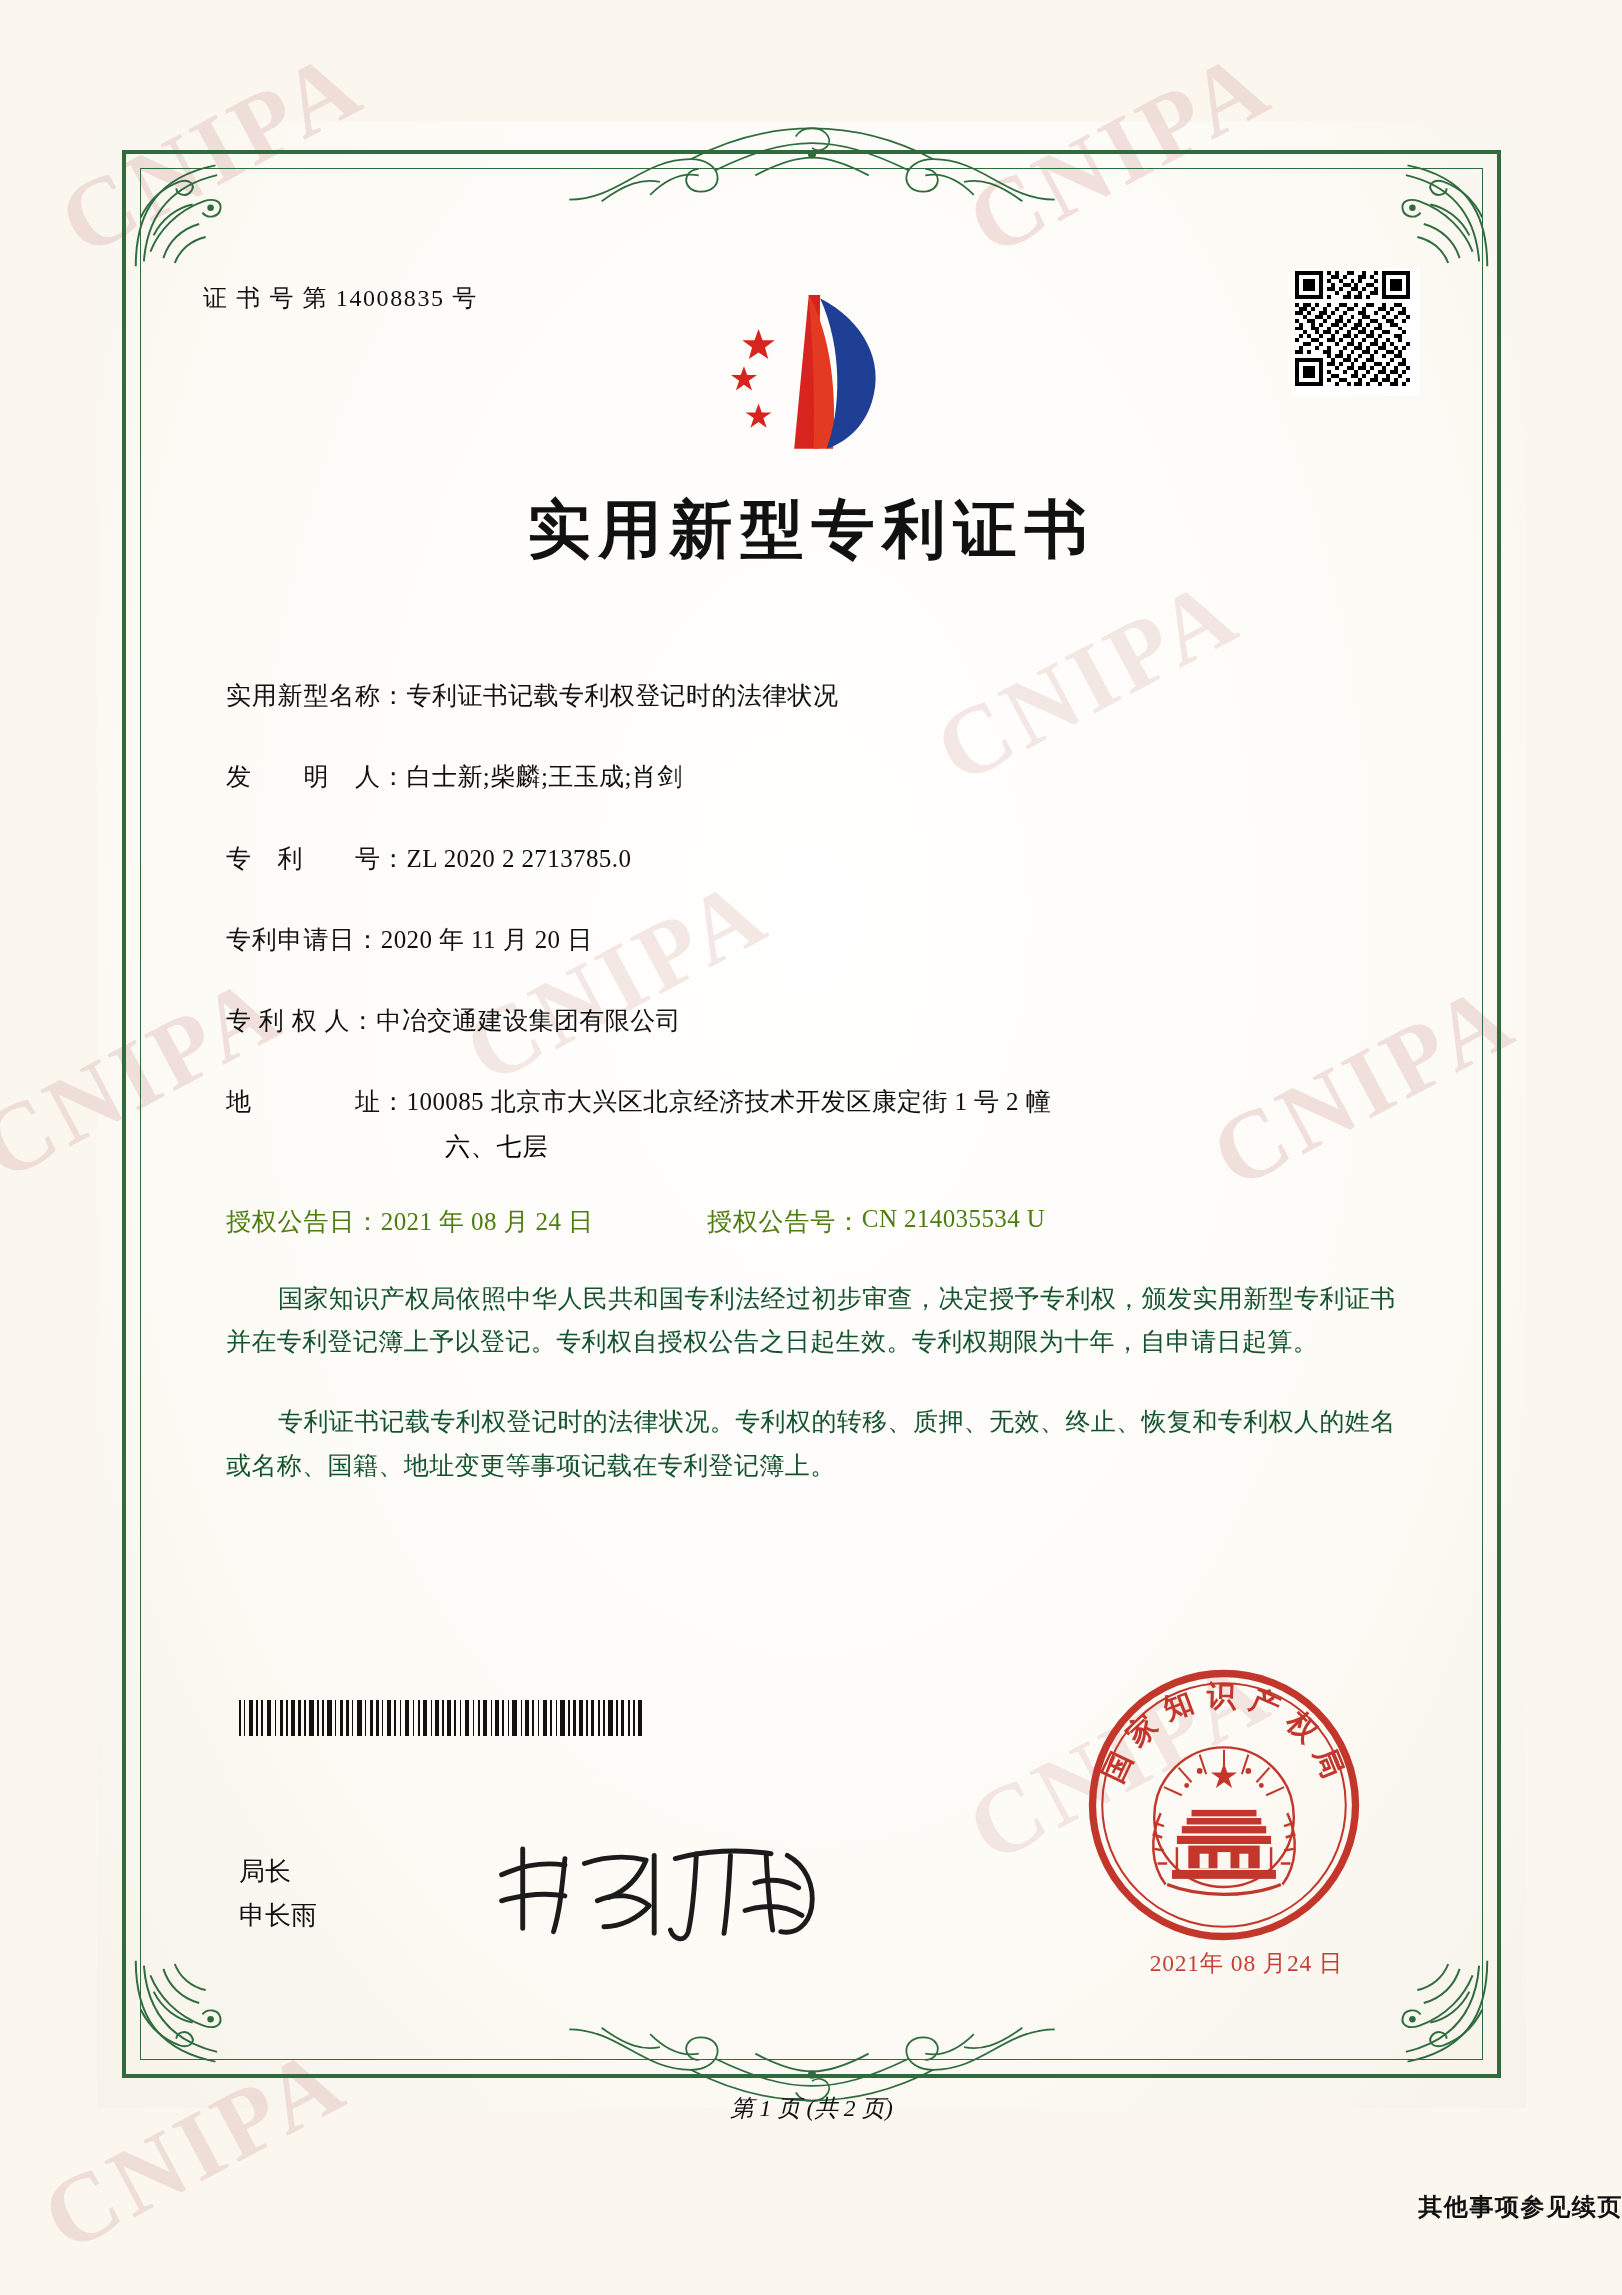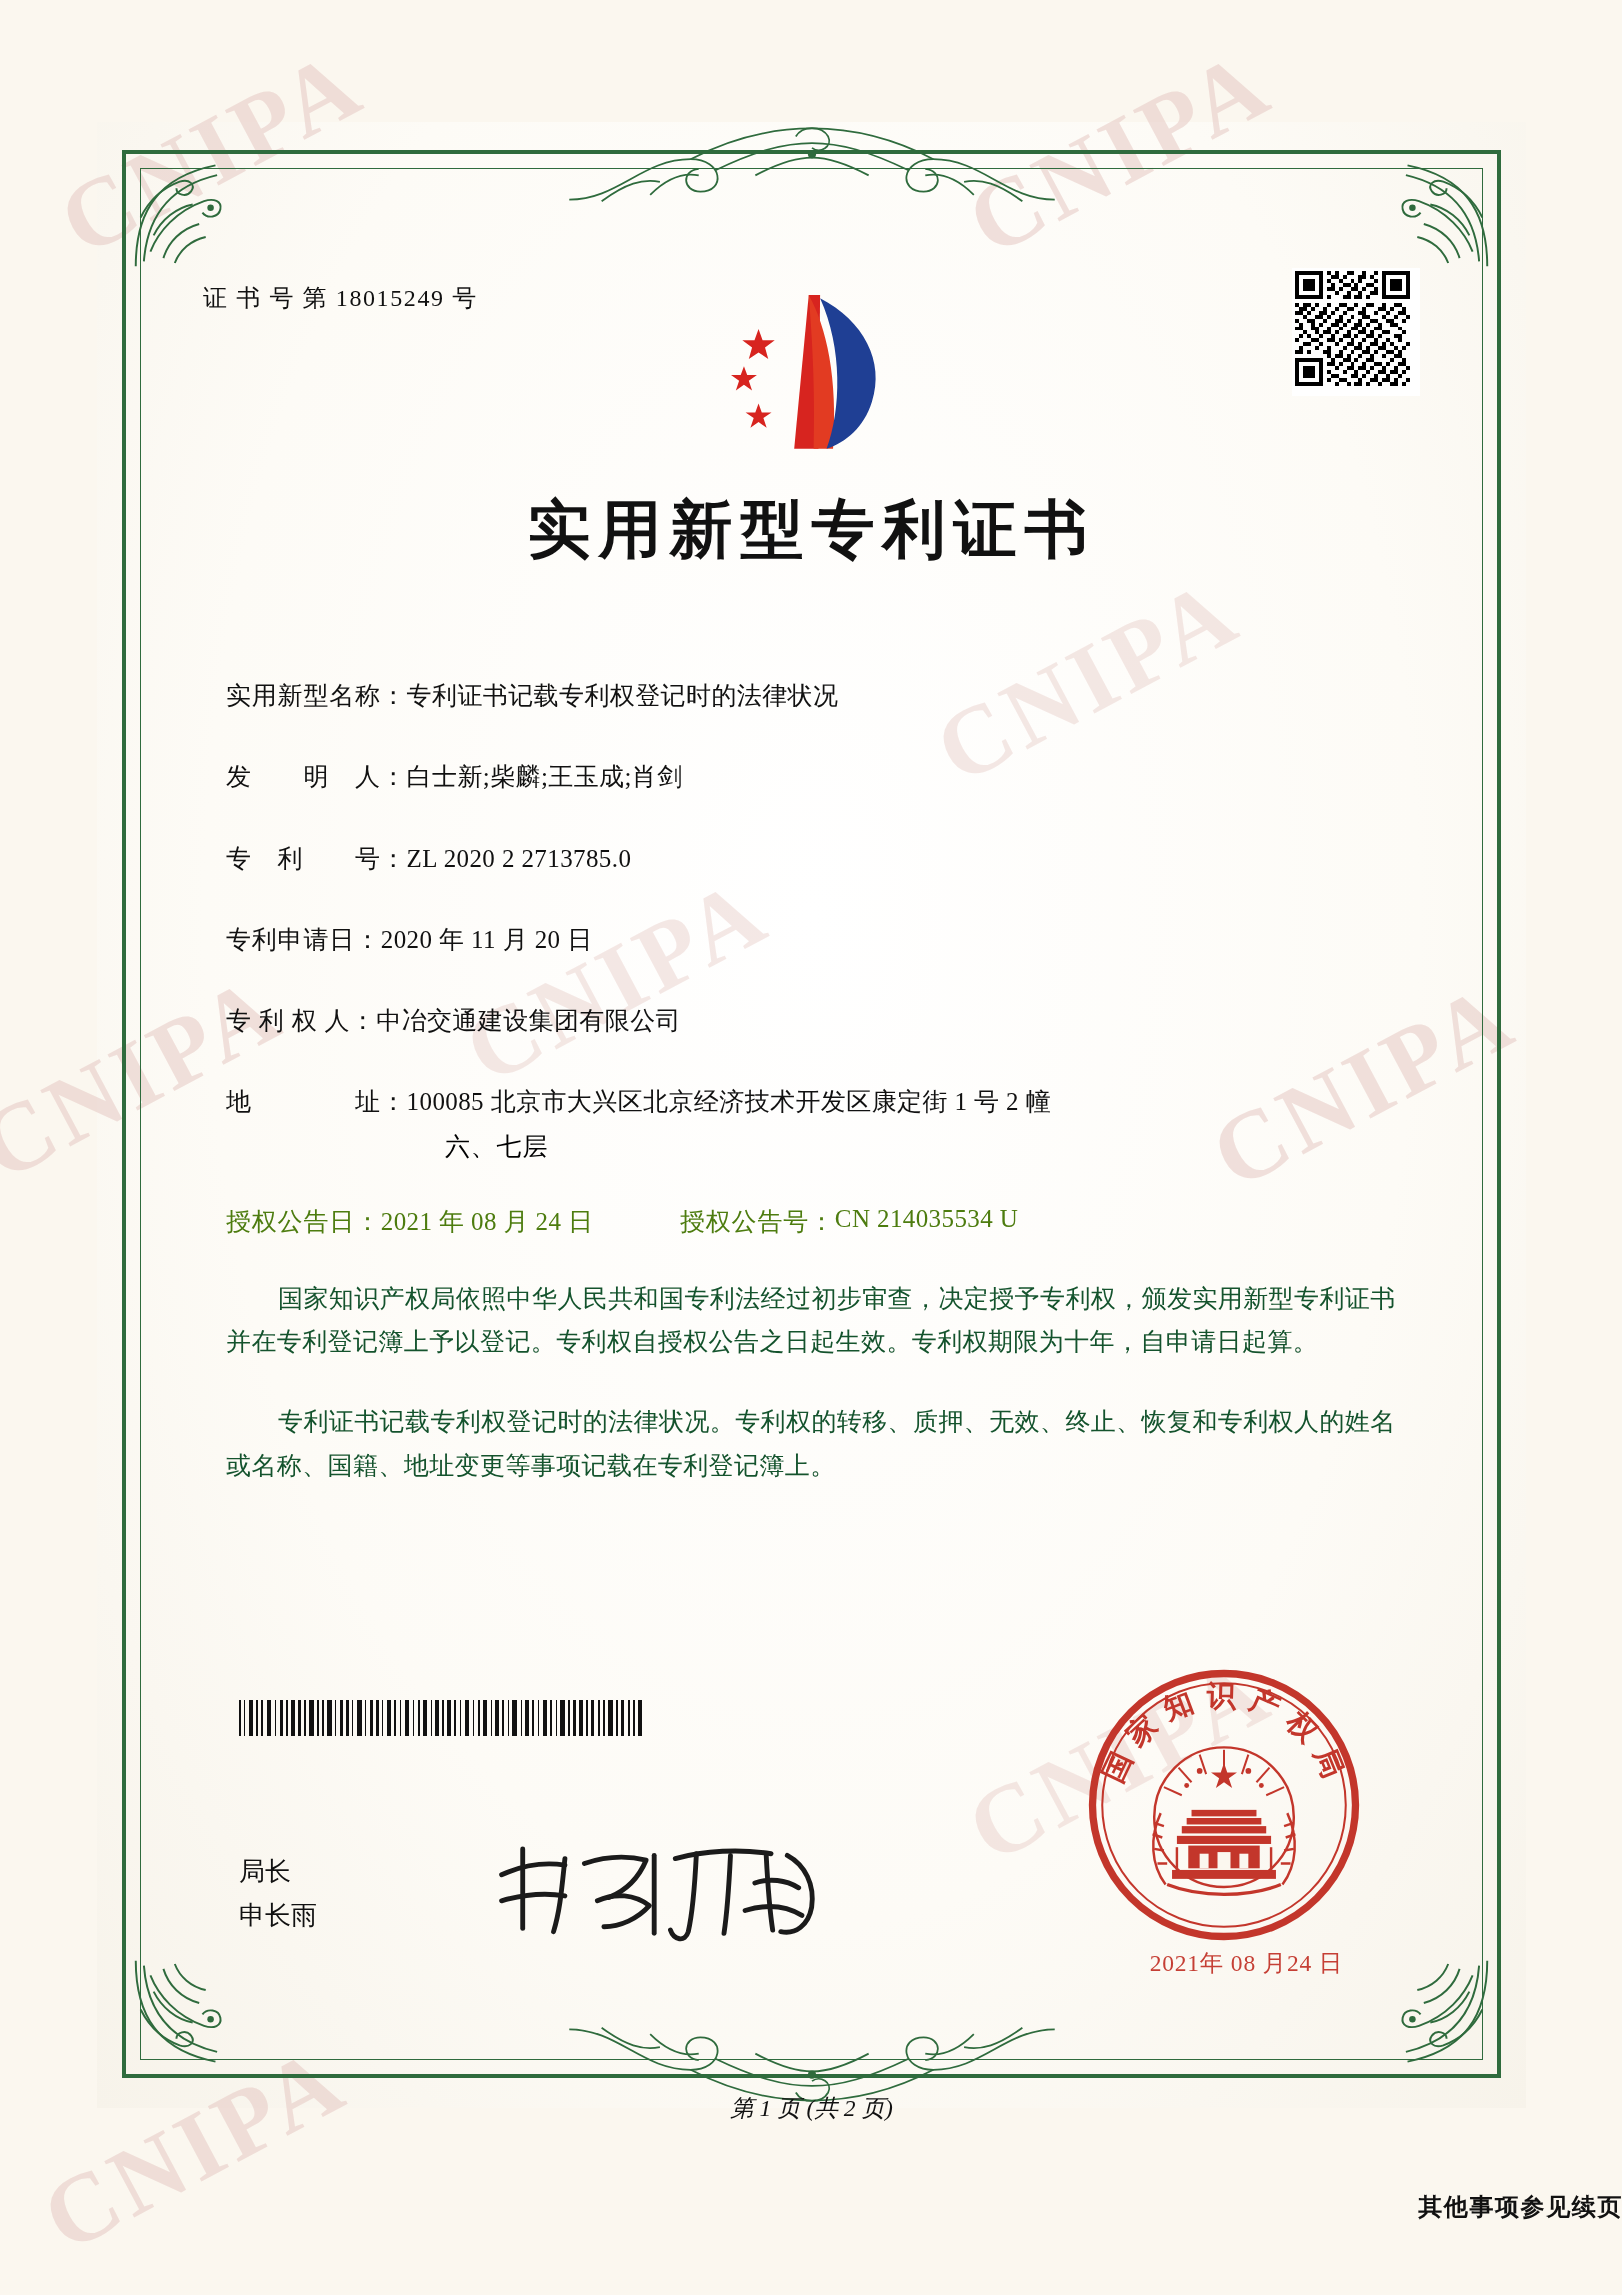--- a/index.html
+++ b/index.html
@@ -153,21 +153,21 @@
     letter-spacing: 0.8px;
   }
 
   .row-dual {
     display: flex;
     font-size: 25px;
     color: #4d7c0f;
     margin-bottom: 39px;
   }
   .row-dual .left { width: 454px; display: flex; }
-  .row-dual .right { display: flex; }
+  .row-dual .right { display: flex; margin-left: 27px; }
 
   
   .para {
     font-size: 25px;
     line-height: 1.75;
     color: #14532d;
     text-indent: 52px;
     margin-top: 36px;
     letter-spacing: 0.4px;
   }
@@ -319,21 +319,21 @@
       <path d="M250 66 C280 50 300 44 320 44 C340 44 360 50 390 66"></path>
       <path d="M300 18 C308 4 332 4 340 18 C346 30 330 40 320 32"></path>
       <circle cx="320" cy="40" r="5" fill="#2f6b3d" stroke="none"></circle>
       <path d="M120 90 C140 70 160 62 180 66"></path>
       <path d="M520 90 C500 70 480 62 460 66"></path>
       <path d="M60 98 C90 76 110 70 132 74"></path>
       <path d="M580 98 C550 76 530 70 508 74"></path>
     </svg>
   </div>
 
-  <div class="cert-no">证 书 号 第 18015249 号</div>
+  <div class="cert-no">证 书 号 第 14008835 号</div>
 
   <div class="qr">
     <svg width="115" height="115" viewBox="0 0 29 29" shape-rendering="crispEdges">
       <rect width="29" height="29" fill="#fff"></rect>
       <g fill="#000">
         <rect x="0" y="0" width="7" height="1"></rect>
           <rect x="0" y="6" width="7" height="1"></rect>
         <rect x="0" y="0" width="1" height="7"></rect>
           <rect x="6" y="0" width="1" height="7"></rect>
         <rect x="2" y="2" width="3" height="3"></rect>

